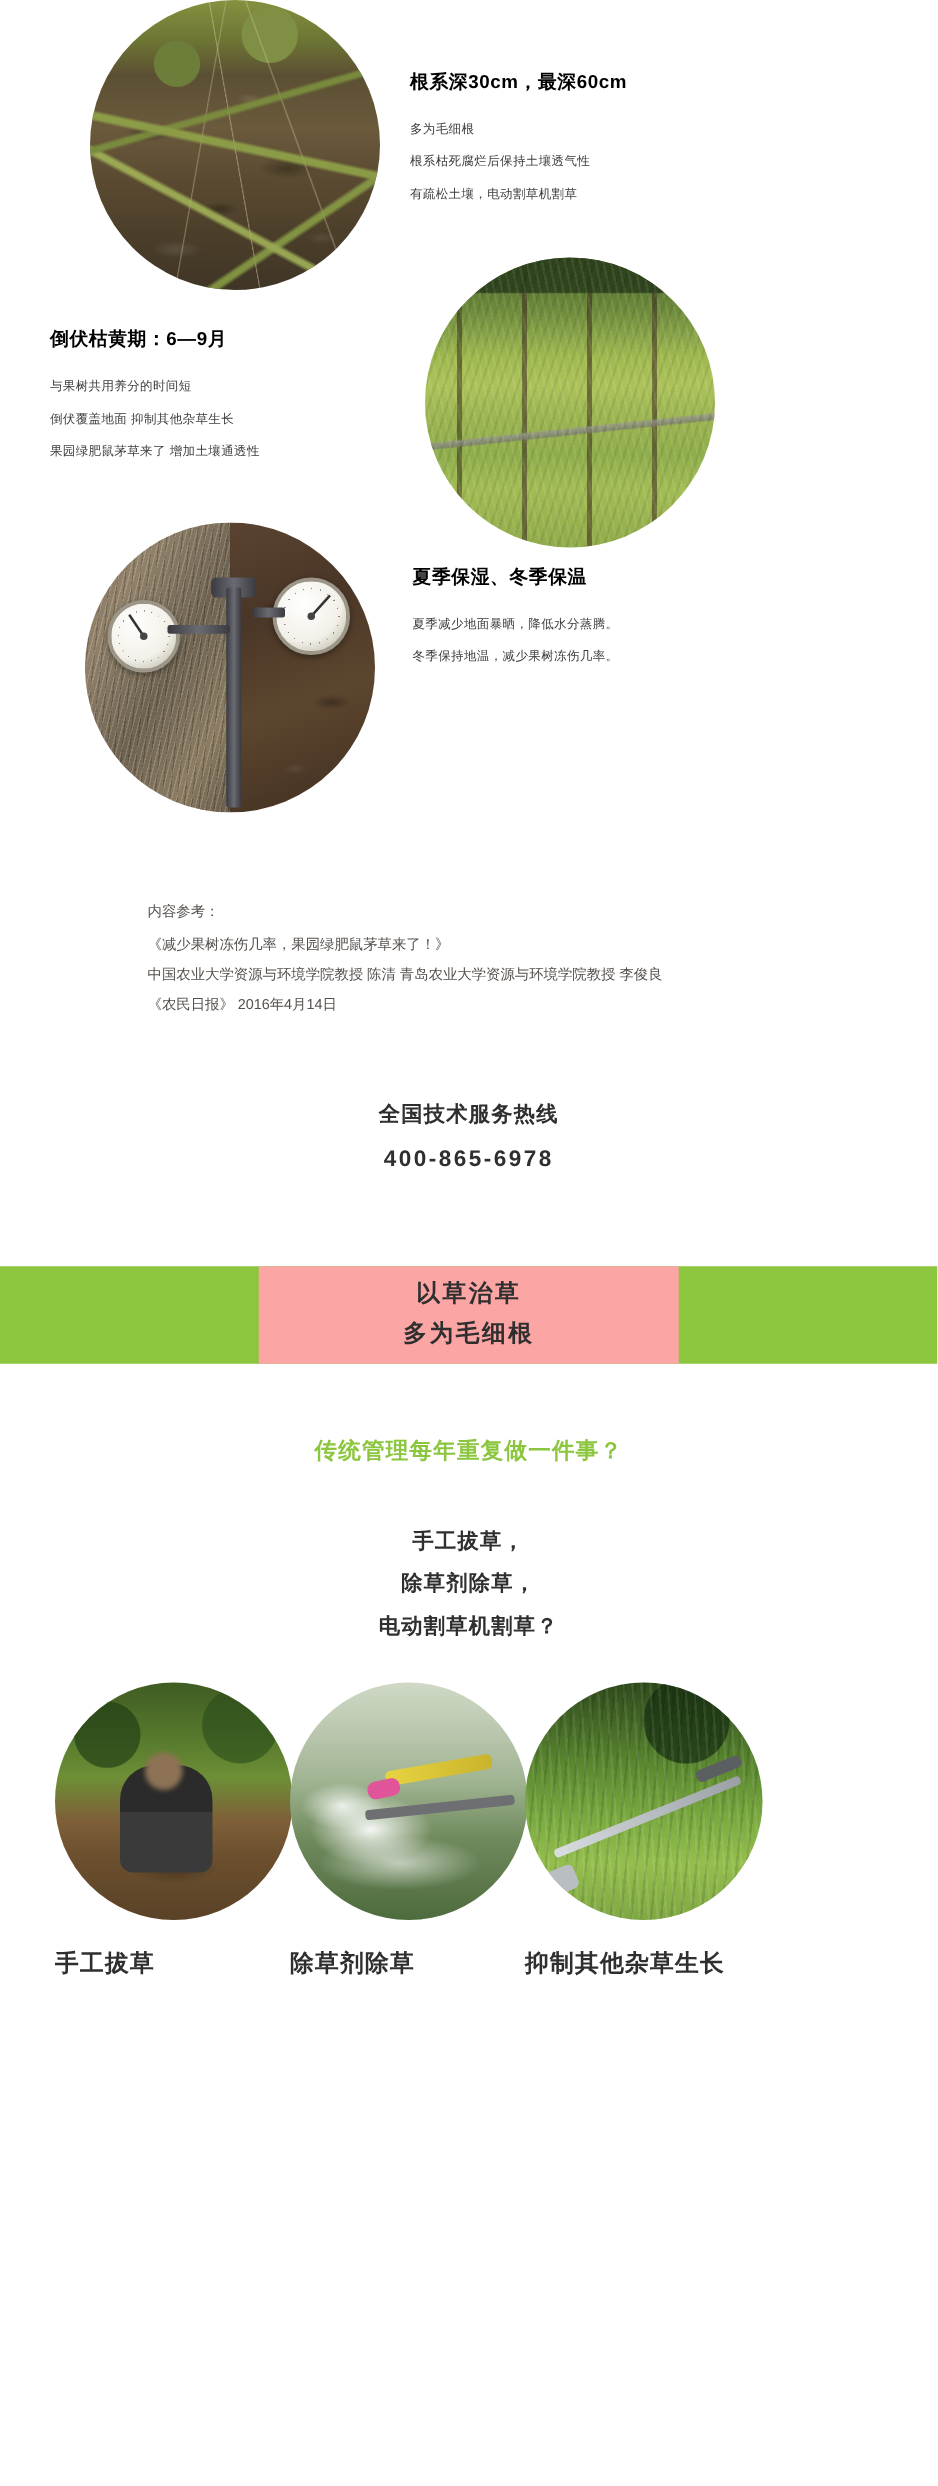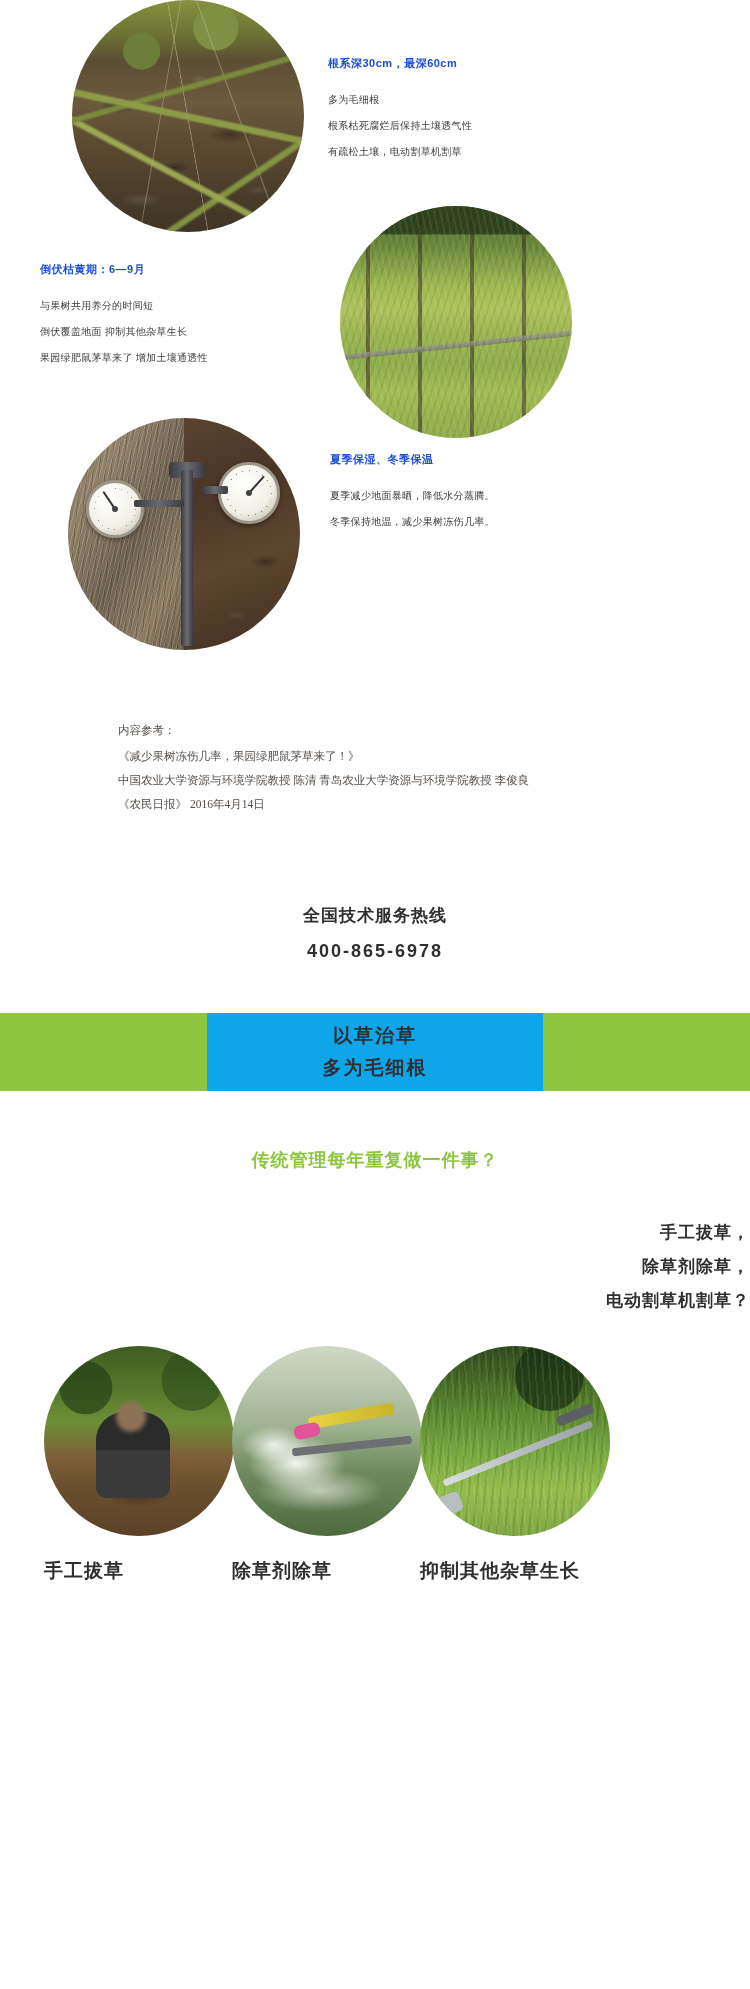--- a/index.html
+++ b/index.html
@@ -51,22 +51,22 @@
   .root-hairs {
     background-image:
       linear-gradient(80deg, transparent 49.6%, rgba(210,195,160,.55) 49.8%, transparent 50.2%),
       linear-gradient(100deg, transparent 39.6%, rgba(200,185,150,.45) 39.9%, transparent 40.3%),
       linear-gradient(70deg, transparent 65.6%, rgba(215,200,165,.40) 65.9%, transparent 66.3%);
   }
 
   #root-text { left: 328px; top: 56px; width: 380px; }
 
   .head-green {
-    color: #1d4ed8;
-    font-size: 11px;
+    color: #000000;
+    font-size: 15px;
     font-weight: 700;
     letter-spacing: .5px;
     margin-bottom: 16px;
   }
   .body-line {
     color: #3d3d3d;
     font-size: 10px;
     line-height: 26px;
     letter-spacing: .3px;
   }
@@ -157,56 +157,56 @@
   #probe-arm2 { left: 66px; top: 82px; width: 50px; height: 7px; }
 
   #temp-text { left: 330px; top: 452px; width: 380px; }
 
   
   #ref-block { left: 118px; top: 718px; width: 520px; }
   .ref-line {
     color: #55504c;
     font-size: 11.5px;
     line-height: 24px;
-    font-family: Liberation Serif, serif;
+    font-family: Liberation Sans, sans-serif;
   }
   .ref-title { margin-bottom: 2px; }
 
   
-  #hotline { left: 0; top: 880px; width: 750px; text-align: center; margin-top: 24px; }
+  #hotline { left: 0; top: 880px; width: 750px; text-align: center; }
   .hot-title {
     font-size: 17px; color: #2f2f2f; font-weight: 700; letter-spacing: 1px;
   }
   .hot-number {
     font-size: 18px; color: #2f2f2f; font-weight: 700; letter-spacing: 2px;
     margin-top: 14px;
     font-family: "Liberation Sans", sans-serif;
   }
 
   
   #banner { left: 0; top: 1013px; width: 750px; height: 78px; }
   .banner-bar {
     position: absolute; left: 0; top: 0; width: 750px; height: 78px;
     background: #8cc63f;
   }
   .banner-center {
     position: absolute; left: 207px; top: 0; width: 336px; height: 78px;
-    background: #0ea5e9;
+    background: #fca5a5;
     display: flex; flex-direction: column; align-items: center; justify-content: center;
   }
   .banner-center div {
     font-size: 19px; font-weight: 700; color: #2f2f2f; letter-spacing: 2px; line-height: 32px;
   }
 
   
   #question { left: 0; top: 1148px; width: 750px; text-align: center; }
   .q-head {
     color: #8cc63f; font-size: 18px; font-weight: 700; letter-spacing: 1px;
   }
-  .q-list { margin-top: 44px; text-align: right; }
+  .q-list { margin-top: 44px; }
   .q-list div {
     font-size: 17px; font-weight: 700; color: #2f2f2f; letter-spacing: 1px; line-height: 34px;
   }
 
   
   .bphoto { position: absolute; top: 1346px; width: 190px; height: 190px; }
   #bp1 { left: 44px; }
   #bp2 { left: 232px; }
   #bp3 { left: 420px; }
   .bcap {

